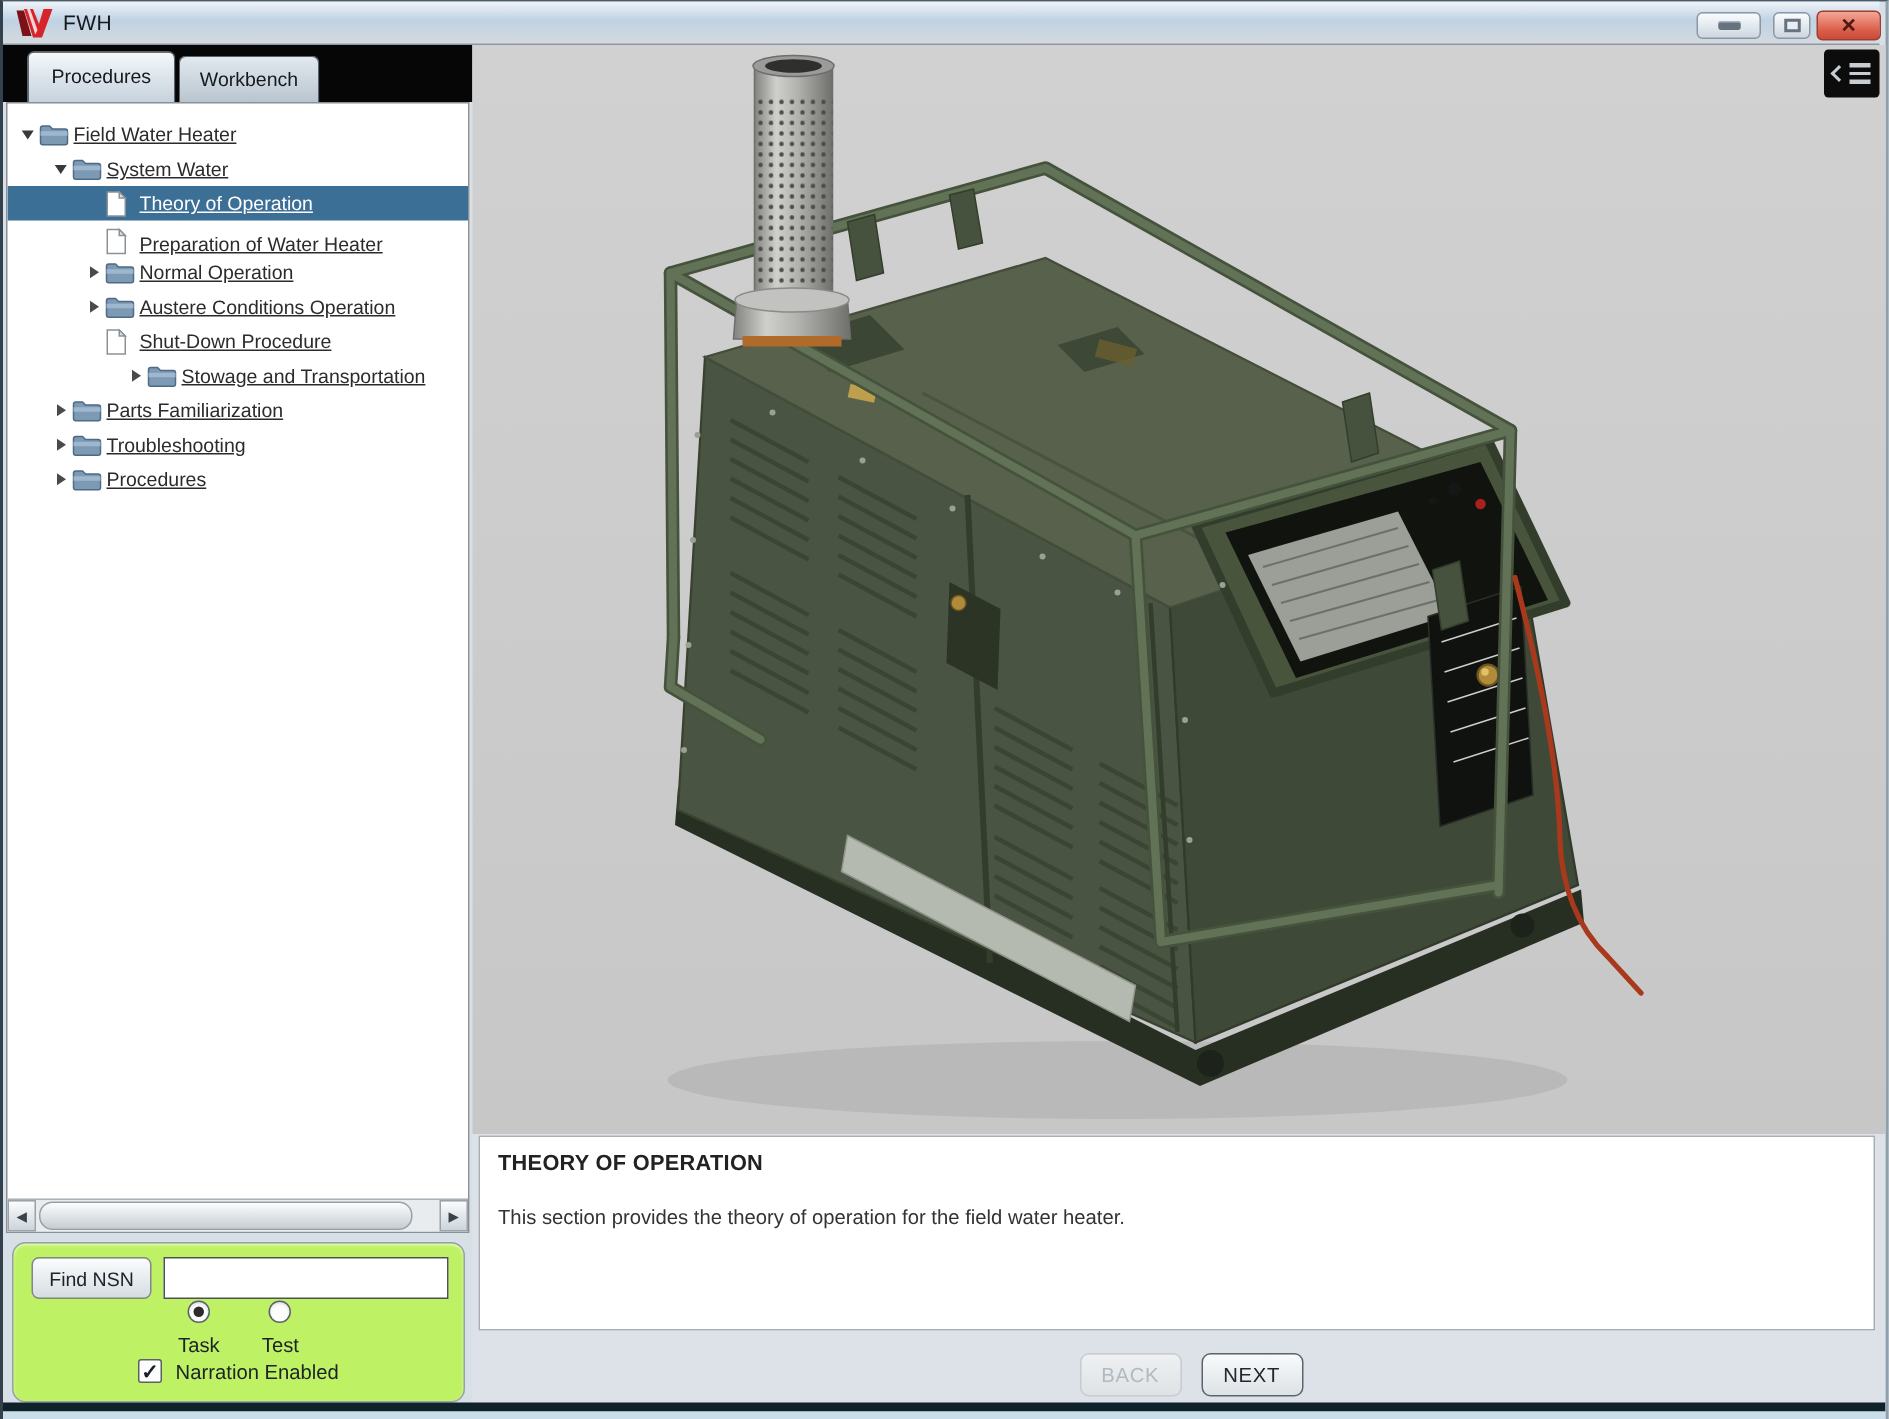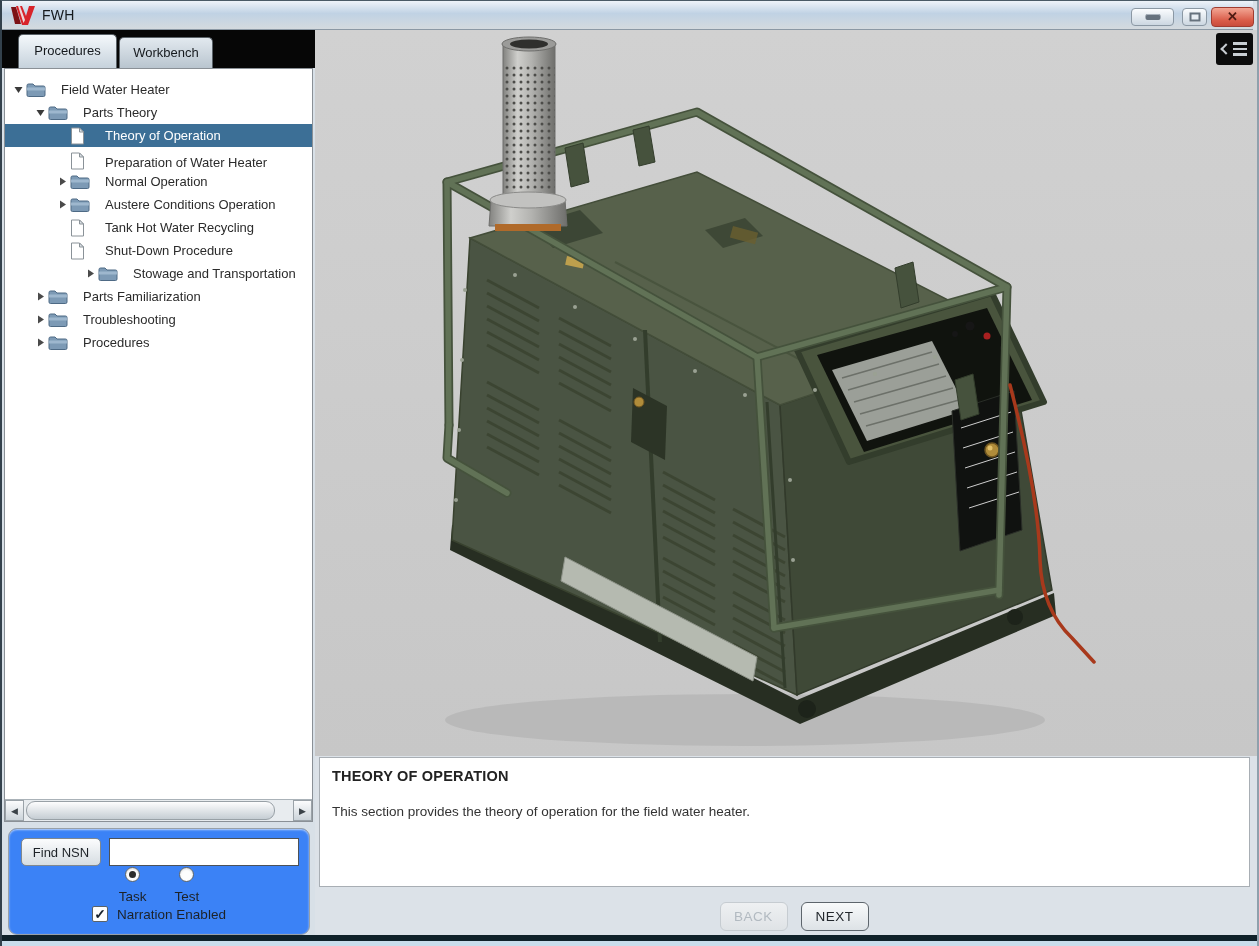--- a/index.html
+++ b/index.html
@@ -31,33 +31,33 @@
     background:linear-gradient(#f4f8fb,#c6d2dc);z-index:2;}
   .tab.inactive{left:117px;top:7px;width:94px;height:31px;line-height:29px;
     background:linear-gradient(#e2e9ef,#b9c5cf);}
   .tree-wrap{position:absolute;top:67px;left:2px;width:309px;height:754px;background:#fff;
     border:1px solid #8a9096;}
   .tree{position:absolute;top:0;left:0;right:0;bottom:23px;overflow:hidden;padding-top:9px;}
   .trow{position:relative;height:23px;display:flex;align-items:center;font-size:13px;
     color:#2b2b2b;white-space:nowrap;cursor:default;}
   .trow .arr{width:15px;display:flex;justify-content:center;flex:none;}
   .trow .ticon{width:21px;display:flex;justify-content:flex-start;flex:none;}
-  .trow .tlabel{padding-left:14px;}
+  .trow .tlabel{padding-left:2px;text-decoration:underline;}
   .trow.sel{background:#3c6f96;color:#fff;}
   
   .hscroll{position:absolute;left:0;right:0;bottom:0;height:22px;background:#e8ecef;
     border-top:1px solid #aab2b8;display:flex;align-items:stretch;}
   .sbtn{width:19px;flex:none;background:linear-gradient(#fbfcfd,#ccd4da);
     border:1px solid #9aa2a8;font-size:9px;color:#3a4248;display:flex;align-items:center;justify-content:center;}
   .strack{flex:1;position:relative;}
   .sthumb{position:absolute;top:1px;bottom:1px;left:2px;right:18px;border-radius:9px;
     background:linear-gradient(#fdfdfe,#c5cdd3);border:1px solid #98a0a6;}
   
   .findpanel{position:absolute;top:827px;left:6px;width:302px;height:107px;border-radius:9px;
-    background:#3b82f6;border:1px solid #98a0a8;box-shadow:inset 0 1px 2px #ffffffaa;}
+    background:#bef264;border:1px solid #98a0a8;box-shadow:inset 0 1px 2px #ffffffaa;}
   .findrow1{position:absolute;top:9px;left:12px;right:10px;height:28px;display:flex;gap:8px;}
   .findbtn{width:95px;height:28px;border-radius:5px;border:1px solid #80888e;
     background:linear-gradient(#fbfcfd,#d6dde2);font-size:13px;color:#1d2227;
     font-family:"Liberation Sans",sans-serif;}
   .findinput{flex:1;height:28px;border:1px solid #4d5257;background:#fff;font-size:13px;padding:0 6px;
     font-family:"Liberation Sans",sans-serif;}
   .radiorow{position:absolute;top:46px;left:0;right:0;height:20px;display:flex;justify-content:center;
     gap:28px;align-items:center;font-size:13.5px;color:#1d2227;}
   .radio{display:flex;align-items:center;gap:7px;flex-direction:column;}
   .rcirc{width:15px;height:15px;border-radius:50%;border:1px solid #5a6268;background:#fdfdfd;
@@ -138,21 +138,21 @@
             <svg width="11" height="11" viewBox="0 0 11 11">
               <path d="M1.5 3 L9.5 3 L5.5 9 Z" fill="#3a3a3a"></path>
             </svg>
           </span>
           <span class="ticon">
             <svg width="20" height="16" viewBox="0 0 20 16">
               <path d="M1 3.5Q1 2 2.5 2L7 2 9 4 17.5 4Q19 4 19 5.5L19 13Q19 14.5 17.5 14.5L2.5 14.5Q1 14.5 1 13Z" fill="#7d9ab5" stroke="#4e6a85"></path>
               <path d="M1 5.5 L19 5.5 L19 8.5 L1 8.5 Z" fill="#a3bcd2" opacity="0.85"></path>
             </svg>
           </span>
-          <span class="tlabel">Parts Theory</span>
+          <span class="tlabel">System Water</span>
         </div>
         <div class="trow sel" style="padding-left: 50px;">
           <span class="arr"></span>
           <span class="ticon">
             <svg width="15" height="18" viewBox="0 0 15 18">
               <path d="M1.5 1 L9.5 1 L13.5 5 L13.5 17 L1.5 17 Z" fill="#ffffff" stroke="#8a9298"></path>
               <path d="M9.5 1 L9.5 5 L13.5 5 Z" fill="#dde3e8" stroke="#8a9298"></path>
             </svg>
           </span>
           <span class="tlabel">Theory of Operation</span>
@@ -187,30 +187,20 @@
               <path d="M3 1.5 L9 5.5 L3 9.5 Z" fill="#4a4a4a"></path>
             </svg>
           </span>
           <span class="ticon">
             <svg width="20" height="16" viewBox="0 0 20 16">
               <path d="M1 3.5Q1 2 2.5 2L7 2 9 4 17.5 4Q19 4 19 5.5L19 13Q19 14.5 17.5 14.5L2.5 14.5Q1 14.5 1 13Z" fill="#7d9ab5" stroke="#4e6a85"></path>
               <path d="M1 5.5 L19 5.5 L19 8.5 L1 8.5 Z" fill="#a3bcd2" opacity="0.85"></path>
             </svg>
           </span>
           <span class="tlabel">Austere Conditions Operation</span>
-        </div>
-        <div class="trow" style="padding-left: 50px;">
-          <span class="arr"></span>
-          <span class="ticon">
-            <svg width="15" height="18" viewBox="0 0 15 18">
-              <path d="M1.5 1 L9.5 1 L13.5 5 L13.5 17 L1.5 17 Z" fill="#ffffff" stroke="#8a9298"></path>
-              <path d="M9.5 1 L9.5 5 L13.5 5 Z" fill="#dde3e8" stroke="#8a9298"></path>
-            </svg>
-          </span>
-          <span class="tlabel">Tank Hot Water Recycling</span>
         </div>
         <div class="trow" style="padding-left: 50px;">
           <span class="arr"></span>
           <span class="ticon">
             <svg width="15" height="18" viewBox="0 0 15 18">
               <path d="M1.5 1 L9.5 1 L13.5 5 L13.5 17 L1.5 17 Z" fill="#ffffff" stroke="#8a9298"></path>
               <path d="M9.5 1 L9.5 5 L13.5 5 Z" fill="#dde3e8" stroke="#8a9298"></path>
             </svg>
           </span>
           <span class="tlabel">Shut-Down Procedure</span>

